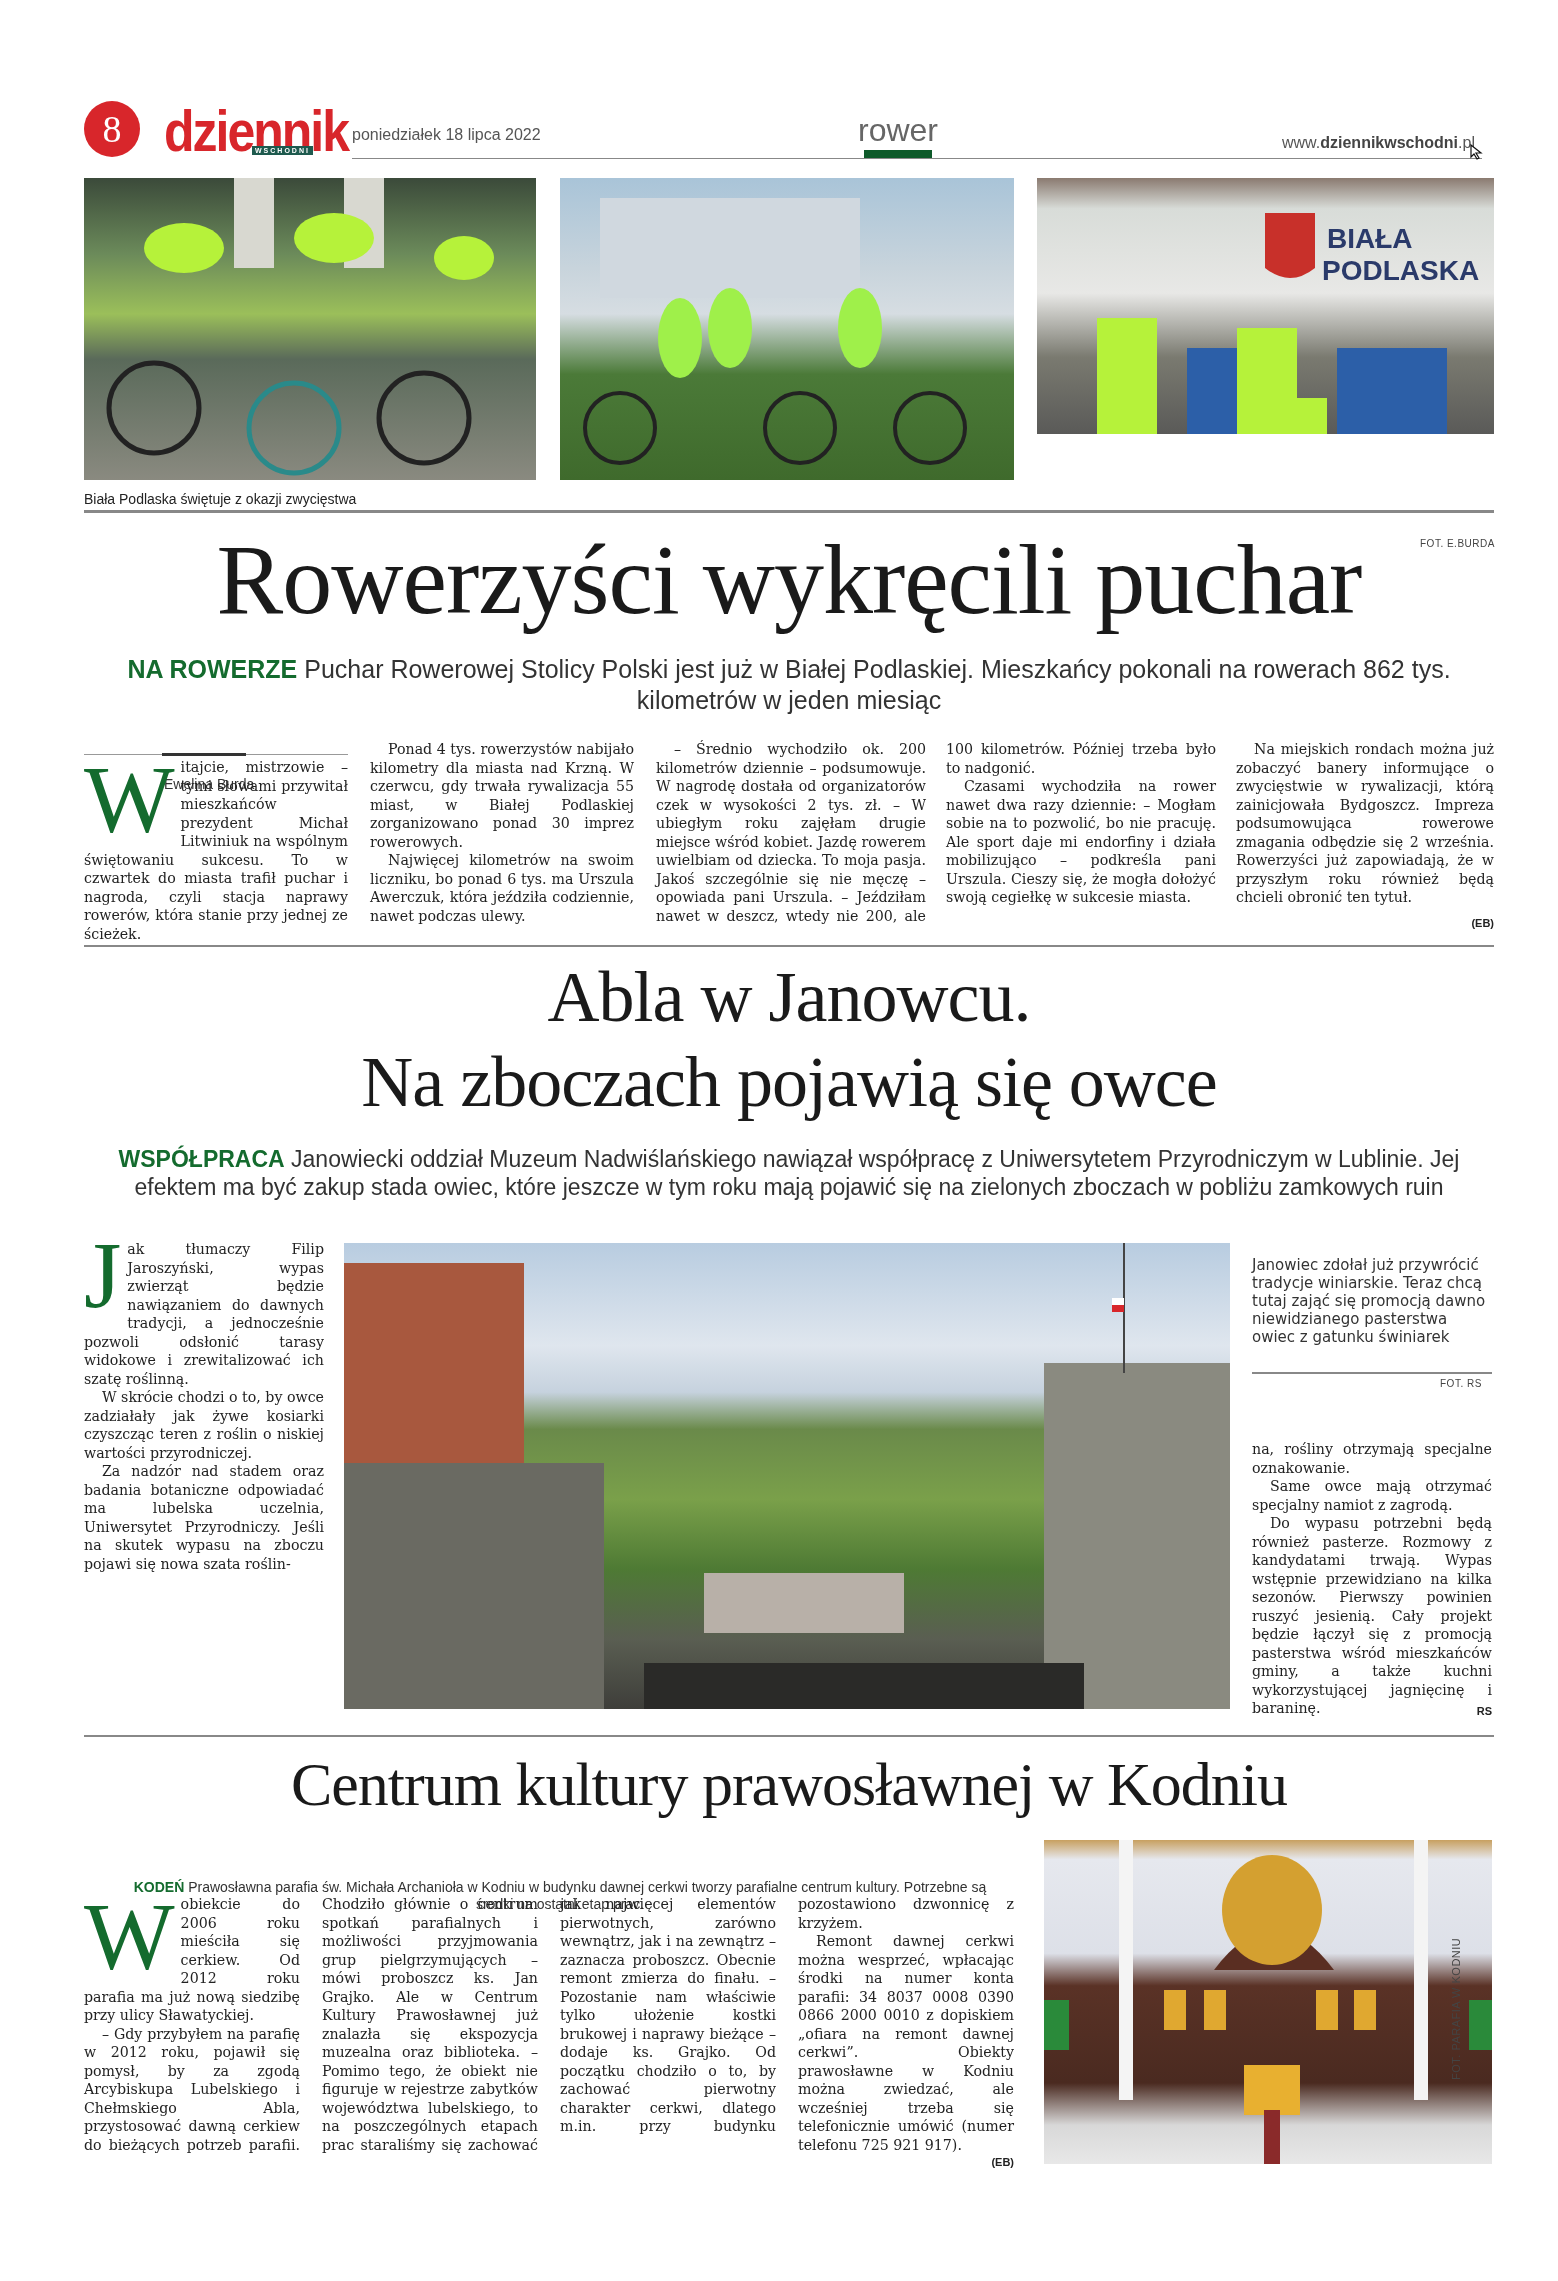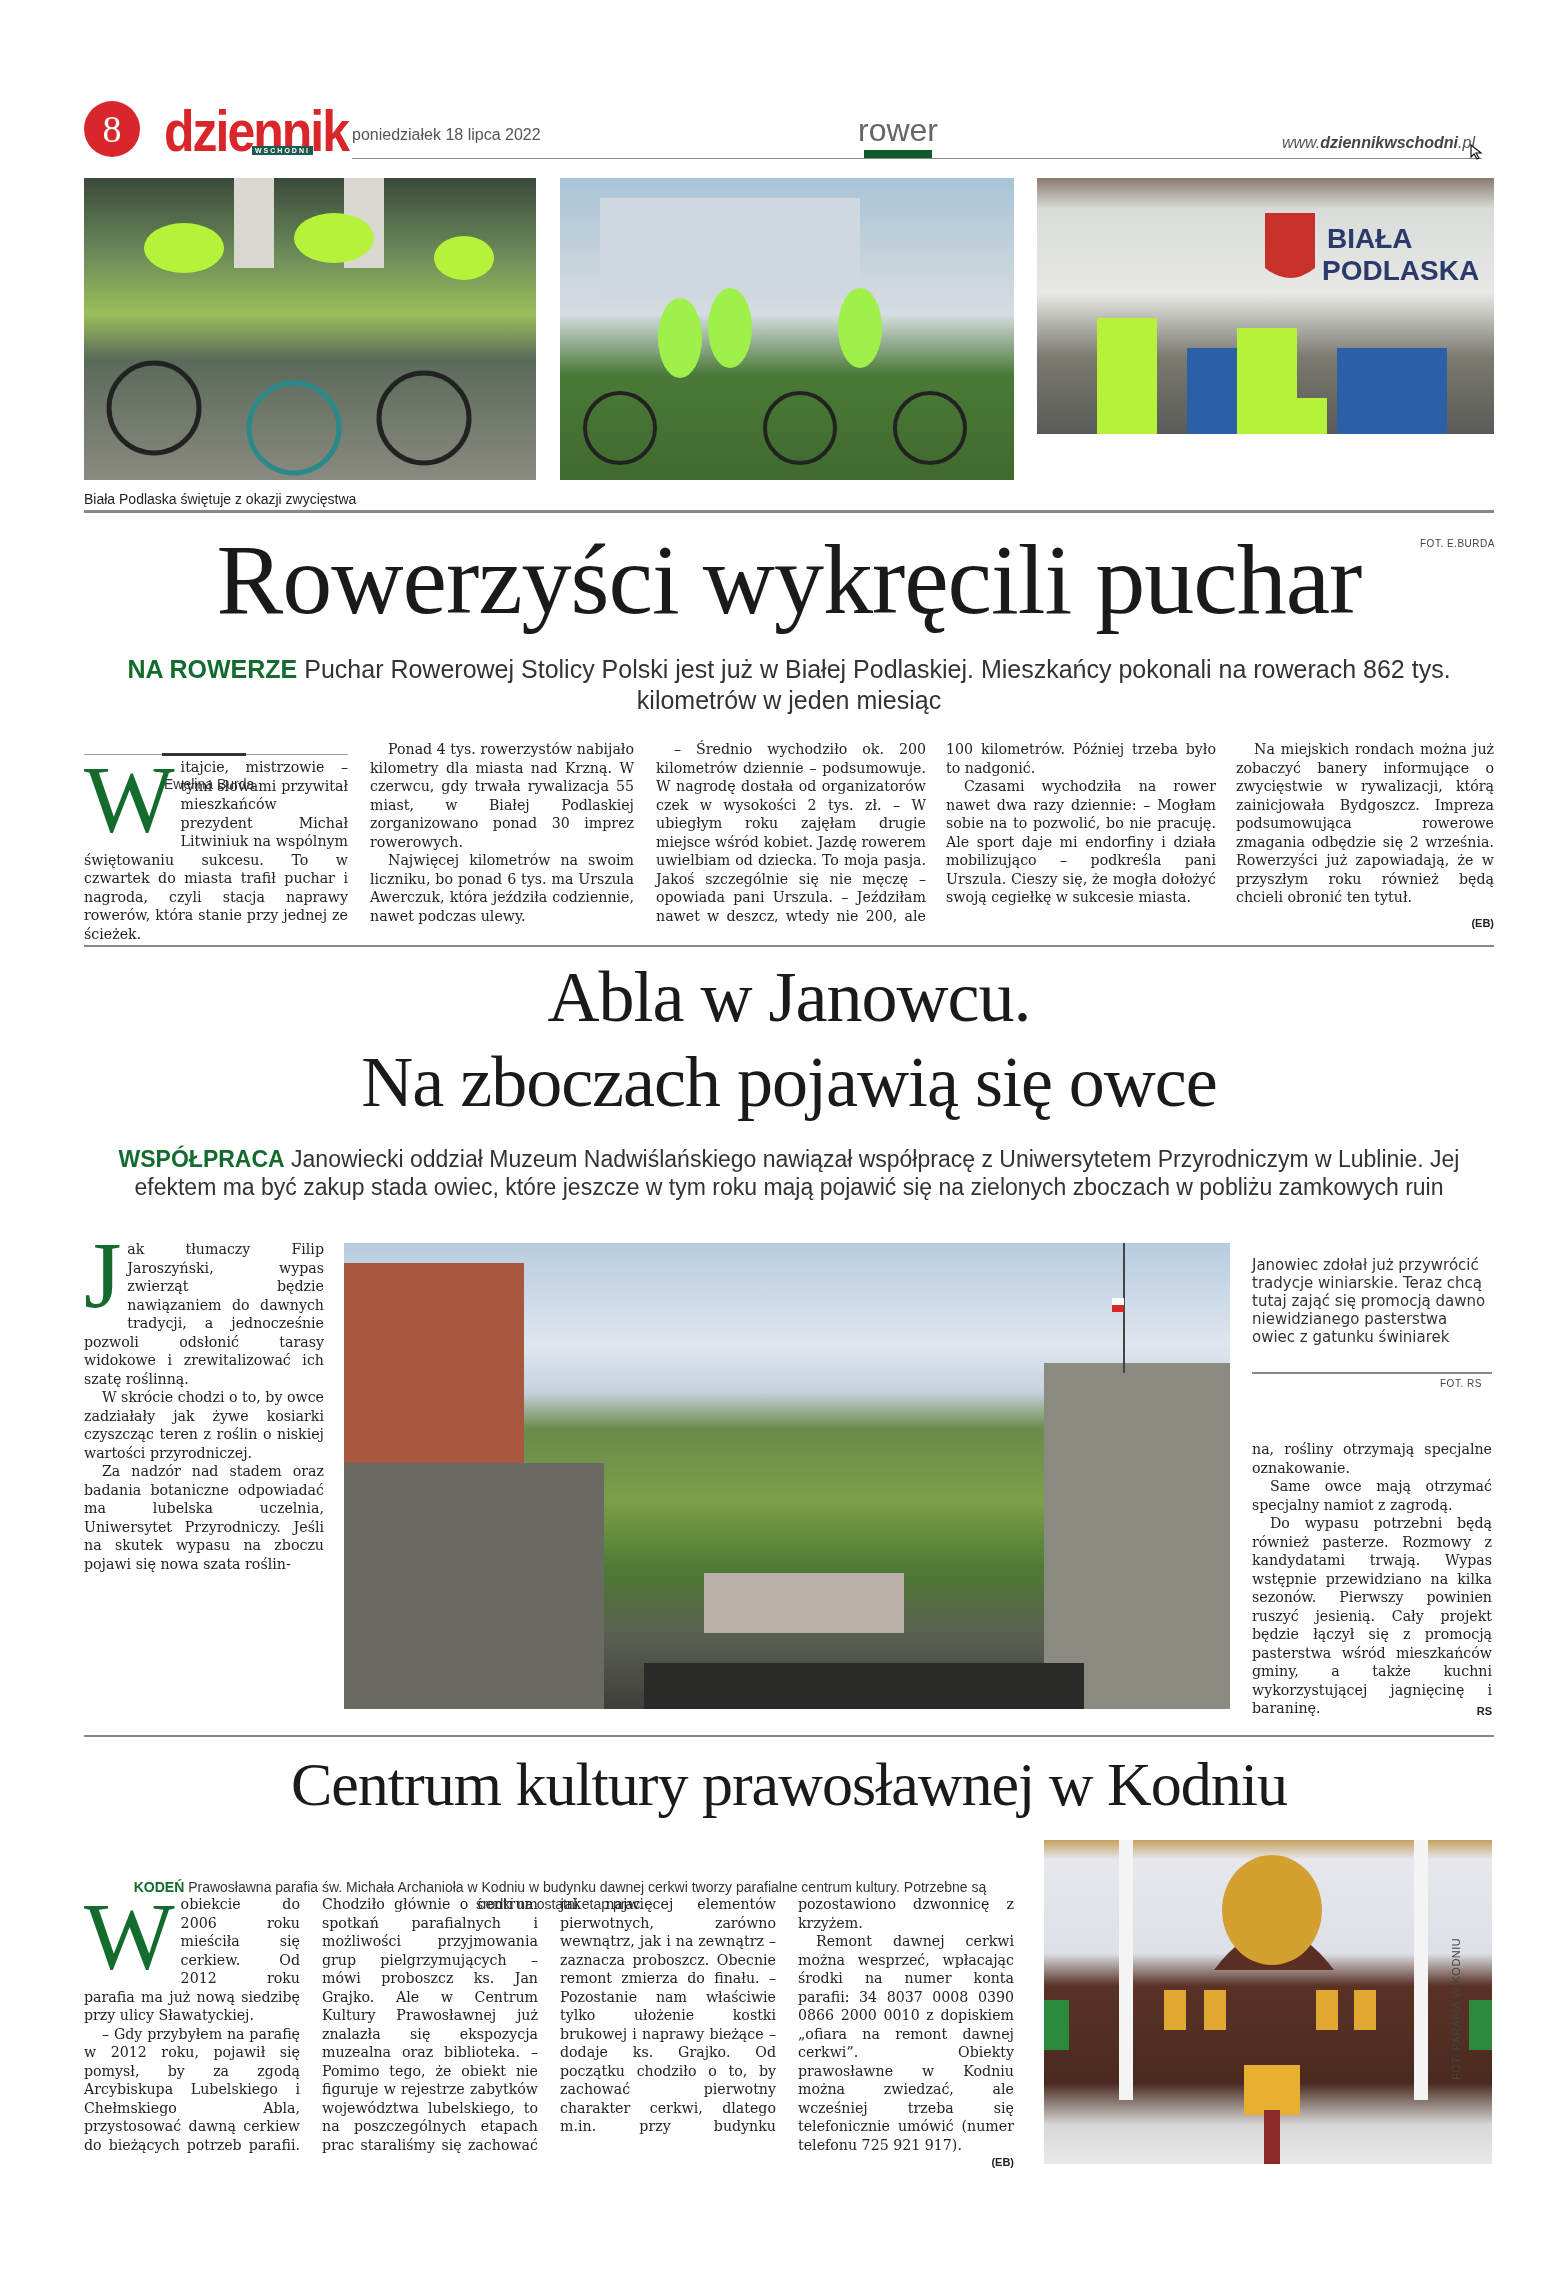--- a/index.html
+++ b/index.html
@@ -6,21 +6,21 @@
   body { width: 1558px; height: 2281px; background: #fff; position: relative; overflow: hidden; color: #222; font-family: "DejaVu Serif", serif; }
   .abs { position: absolute; }
   
   .page-num { left: 84px; top: 101px; width: 56px; height: 56px; border-radius: 50%; background: #d8262b; color: #fff; font-family: "Liberation Serif", serif; font-size: 38px; line-height: 56px; text-align: center; }
   .logo { left: 164px; top: 98px; font-family: "Liberation Sans", sans-serif; font-weight: bold; font-size: 50px; color: #d8262b; letter-spacing: -2px; transform: scaleY(1.15); transform-origin: top left; }
   .logo-sub { left: 252px; top: 146px; background: #1e5a4e; color: #fff; font-family: "Liberation Sans", sans-serif; font-size: 7px; letter-spacing: 2px; padding: 1px 3px; font-weight: bold; }
   .date { left: 352px; top: 126px; font-family: "Liberation Sans", sans-serif; font-size: 16px; color: #555; }
   .header-rule { left: 352px; top: 158px; width: 1130px; height: 1px; background: #888; }
   .section { left: 858px; top: 112px; font-family: "Liberation Sans", sans-serif; font-size: 32px; color: #666; }
   .section-bar { left: 864px; top: 150px; width: 68px; height: 8px; background: #0e5a2a; }
-  .url { left: 1282px; top: 134px; font-family: "Liberation Sans", sans-serif; font-size: 16px; color: #555; font-style: italic; }
+  .url { left: 1282px; top: 134px; font-family: "Liberation Sans", sans-serif; font-size: 16px; color: #555; }
   .url b { color: #444; }
   .cursor-icon { left: 1470px; top: 144px; width: 14px; height: 16px; }
   
   .photo { overflow: hidden; }
   .caption { font-family: "Liberation Sans", sans-serif; font-size: 14px; color: #222; }
   .credit { font-family: "Liberation Sans", sans-serif; font-size: 10px; color: #444; letter-spacing: 0.5px; }
   .rule { background: #888; height: 3px; }
   .thinrule { background: #999; height: 1px; }
   .headline { font-family: "Liberation Serif", serif; color: #1a1a1a; text-align: center; letter-spacing: -1px; }
   .lead { font-family: "Liberation Sans", sans-serif; color: #333; text-align: center; line-height: 1.22; }

